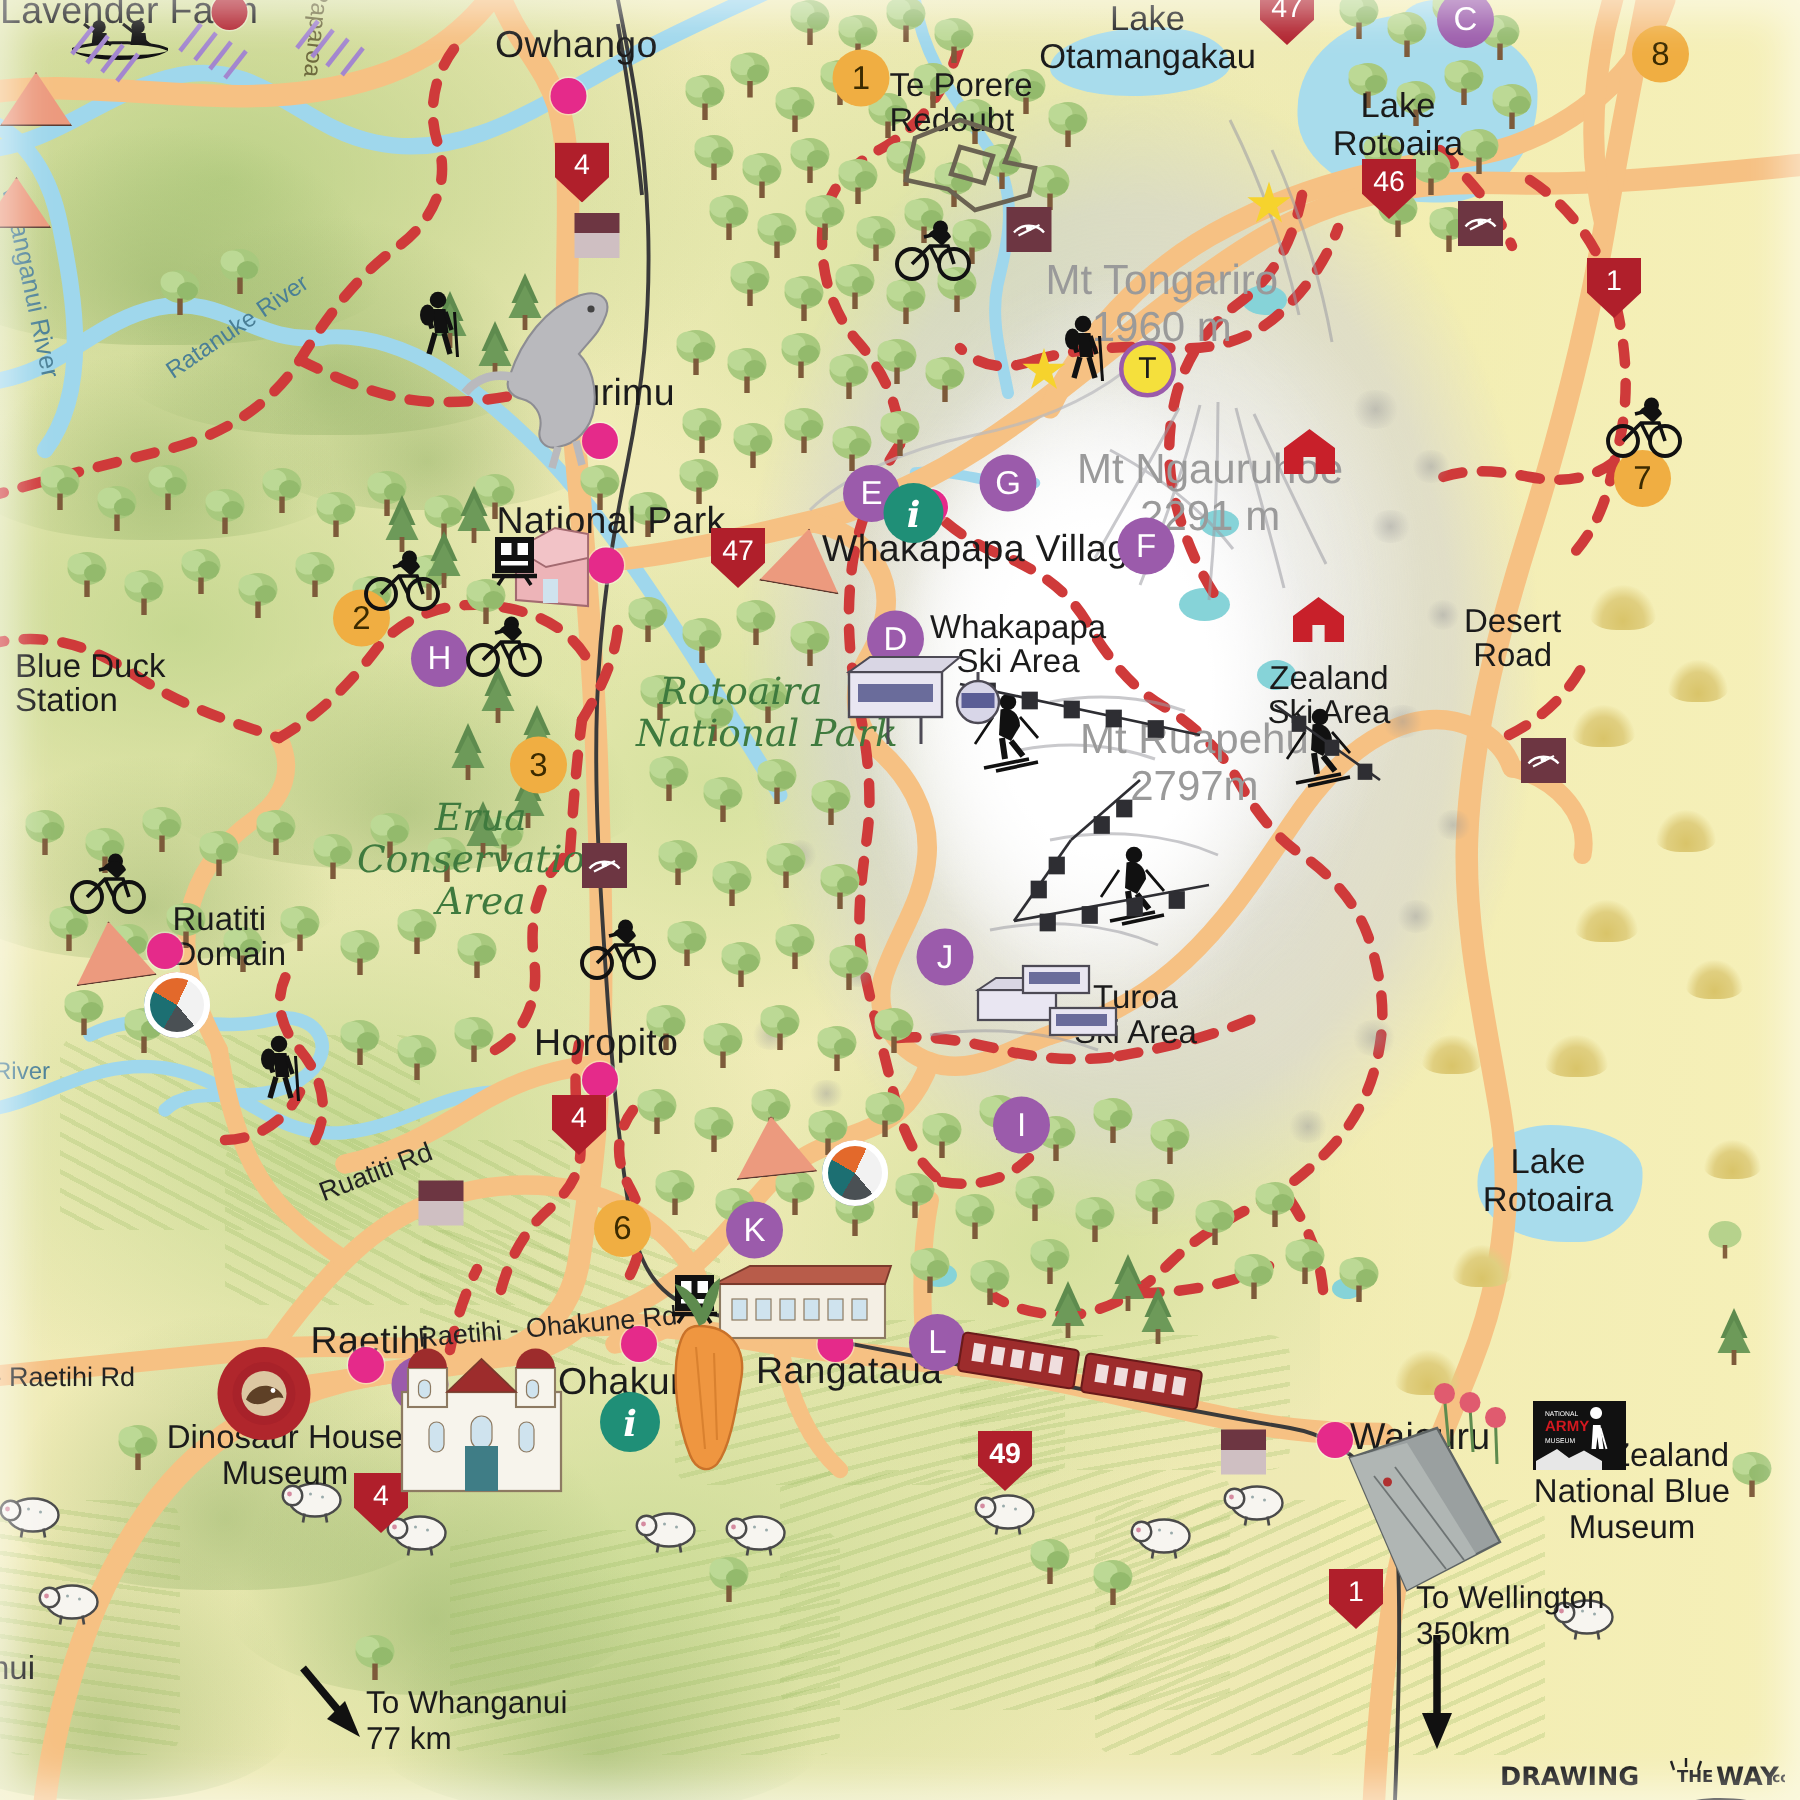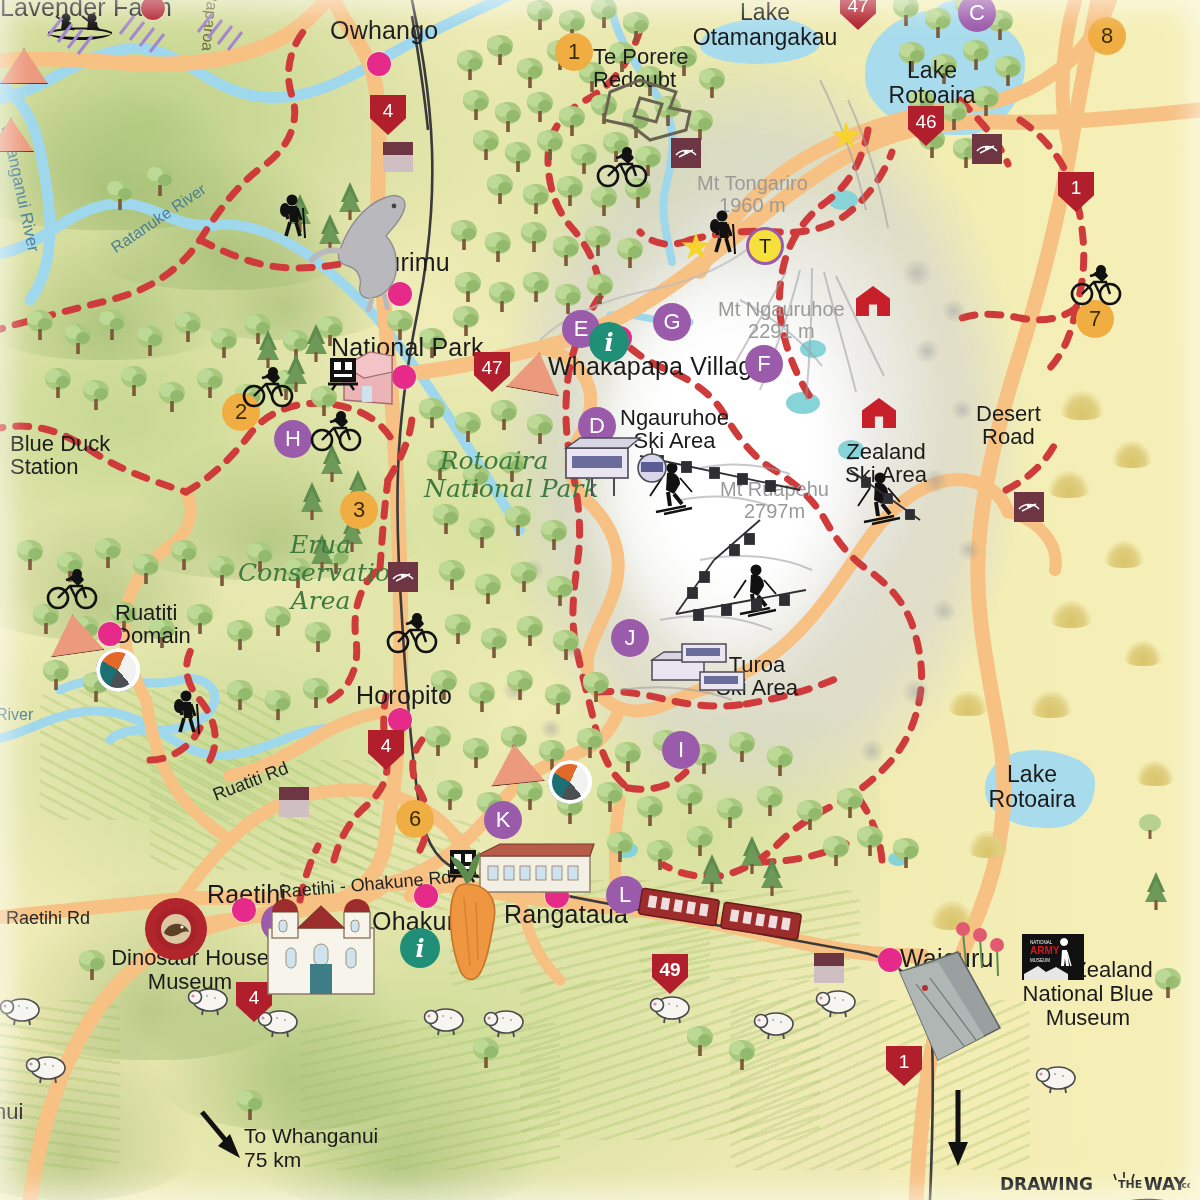--- a/index.html
+++ b/index.html
@@ -74,21 +74,21 @@
     border-radius:14px;
   }
   
   .lake{position:absolute;background:#a8dcec;border:0;pointer-events:none;}
   .lake.small{background:#86d3d8;}
   svg.layer{position:absolute;left:0;top:0;width:1200px;height:1200px;overflow:visible;}
   
   .lbl{position:absolute;white-space:nowrap;color:#1b1b1b;font-family:"Liberation Sans",sans-serif;}
   .town{font-size:25px;letter-spacing:.2px;}
   .place{font-size:22px;line-height:1.05;}
-  .mountain{font-size:20px;color:#9a9a9a;line-height:1.1;}
+  .mountain{font-size:28px;color:#9a9a9a;line-height:1.1;}
   .lake-lbl{font-size:23px;line-height:1.08;text-align:center;}
   .road-lbl{font-size:18px;color:#222;}
   .park-lbl{
     font-family:"DejaVu Serif", serif;font-style:italic;color:#3f7a3e;
     font-size:25px;line-height:1.12;text-align:center;
   }
   .attraction{font-size:22px;line-height:1.1;text-align:center;}
   .towhere{font-size:21px;line-height:1.15;}
   
   .pin{
@@ -627,21 +627,21 @@
   <div class="lbl mountain" style="left:718px;top:298px;">
     <div>Mt Ngauruhoe</div>
     <div style="text-align:center">2291 m</div>
   </div>
   <div class="lbl mountain" style="left:720px;top:478px;">
     <div>Mt Ruapehu</div>
     <div style="text-align:center">2797m</div>
   </div>
 
   <div class="lbl place" style="left:620px;top:406px;text-align:center;">
-    <div>Ngauruhoe</div>
+    <div>Whakapapa</div>
     <div>Ski Area</div>
   </div>
   <div class="lbl place" style="left:845px;top:440px;text-align:center;">
     <div>Zealand</div>
     <div>Ski Area</div>
   </div>
   <div class="lbl place" style="left:716px;top:653px;text-align:center;">
     <div>Turoa</div>
     <div>Ski Area</div>
   </div>
@@ -1043,21 +1043,25 @@
       <path d="M240,1158 L218,1146 L230,1134 Z" fill="#111"></path>
     </g>
     <g>
       <path d="M958,1090 L958,1150" stroke="#111" stroke-width="5"></path>
       <path d="M958,1166 L948,1142 L968,1142 Z" fill="#111"></path>
     </g>
   </svg>
 
   <div class="lbl towhere" style="left:244px;top:1124px;">
     <div>To Whanganui</div>
-    <div>75 km</div>
+    <div>77 km</div>
+  </div>
+  <div class="lbl towhere" style="left:944px;top:1054px;">
+    <div>To Wellington</div>
+    <div>350km</div>
   </div>
 
   <div class="lbl place" style="left:-6px;top:1100px;">nui</div>
 
   <div class="logo-dtw" style="left:1000px;top:1132px;">
     <svg width="190" height="56" viewBox="0 0 190 56">
       <text x="0" y="18" font-family="DejaVu Sans, sans-serif" font-weight="bold" font-size="17" fill="#111">DRAWING</text>
       <text x="118" y="16" font-family="DejaVu Sans, sans-serif" font-weight="bold" font-size="11" fill="#111">THE</text>
       <g stroke="#111" stroke-width="1.6">
         <path d="M114,2 L116,8"></path>

